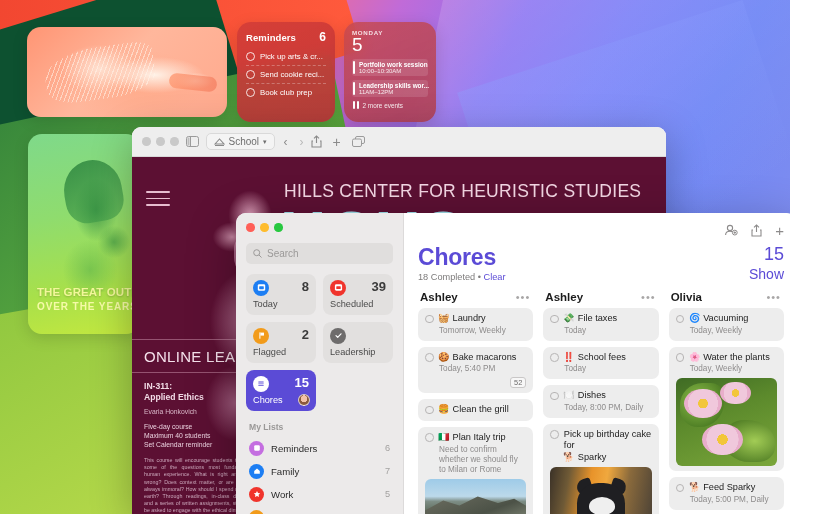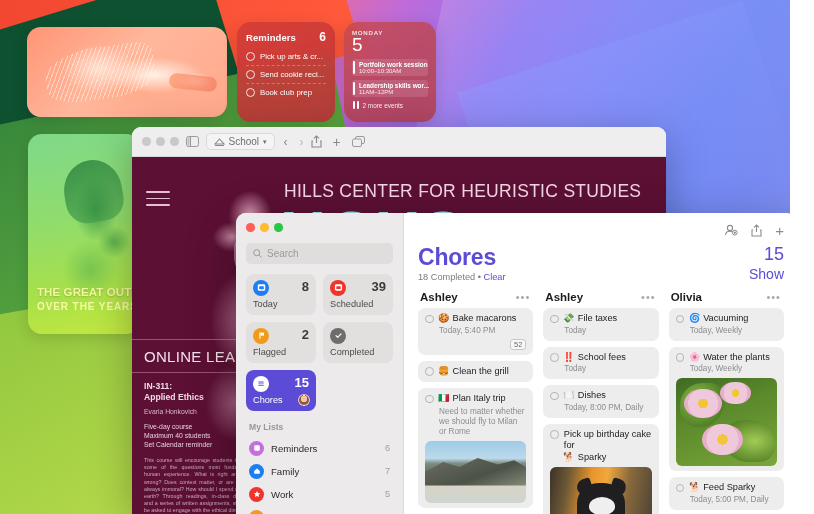--- a/index.html
+++ b/index.html
@@ -480,21 +480,21 @@
 
         <div class="tile">
           <div class="trow">
             <span class="ti" style="background:#6e6c6c">
               <svg width="9" height="9" viewBox="0 0 9 9">
                   <path d="M2 4.6 L3.7 6.3 L7 2.8" fill="none" stroke="#fff" stroke-width="1.2" stroke-linecap="round" stroke-linejoin="round"></path>
                 </svg>
             </span>
             <span class="tc"></span>
           </div>
-          <div class="tn">Completed</div>
+          <div class="tn">Leadership</div>
         </div>
 
         <div class="tile active">
           <div class="trow">
             <span class="ti" style="background:#fff">
               <svg width="10" height="10" viewBox="0 0 10 10">
                   <circle cx="5" cy="5" r="5" fill="#fff"></circle>
                   <g fill="#5b4bd6">
                     <rect x="2.2" y="2.6" width="5.6" height="0.9" rx="0.45"></rect>
                     <rect x="2.2" y="4.4" width="5.6" height="0.9" rx="0.45"></rect>
@@ -584,20 +584,27 @@
       </div>
 
       <div class="columns">
 
         <div class="col">
           <div class="col-head">
             <span class="cn">Ashley</span>
             <span class="dots">•••</span>
           </div>
 
+          <div class="task">
+            <div class="tline">
+              <span class="chk"></span>
+              <span class="ttl"><span>🧺</span> <span>Laundry</span></span>
+            </div>
+            <div class="sub">Tomorrow, Weekly</div>
+          </div>
 
           <div class="task">
             <div class="tline">
               <span class="chk"></span>
               <span class="ttl"><span>🍪</span> <span>Bake macarons</span></span>
             </div>
             <div class="sub">Today, 5:40 PM</div>
             <div style="overflow:hidden">
                 <span class="badge-52">52</span>
               </div>
@@ -608,21 +615,21 @@
               <span class="chk"></span>
               <span class="ttl"><span>🍔</span> <span>Clean the grill</span></span>
             </div>
           </div>
 
           <div class="task">
             <div class="tline">
               <span class="chk"></span>
               <span class="ttl"><span>🇮🇹</span> <span>Plan Italy trip</span></span>
             </div>
-            <div class="note">Need to matter whether we should fly to Milan or Rome</div>
+            <div class="note">Need to confirm whether we should fly to Milan or Rome</div>
             <div class="thumb italy">
               <div class="rock"></div>
             </div>
           </div>
         </div>
 
         <div class="col">
           <div class="col-head">
             <span class="cn">Ashley</span>
             <span class="dots">•••</span>

